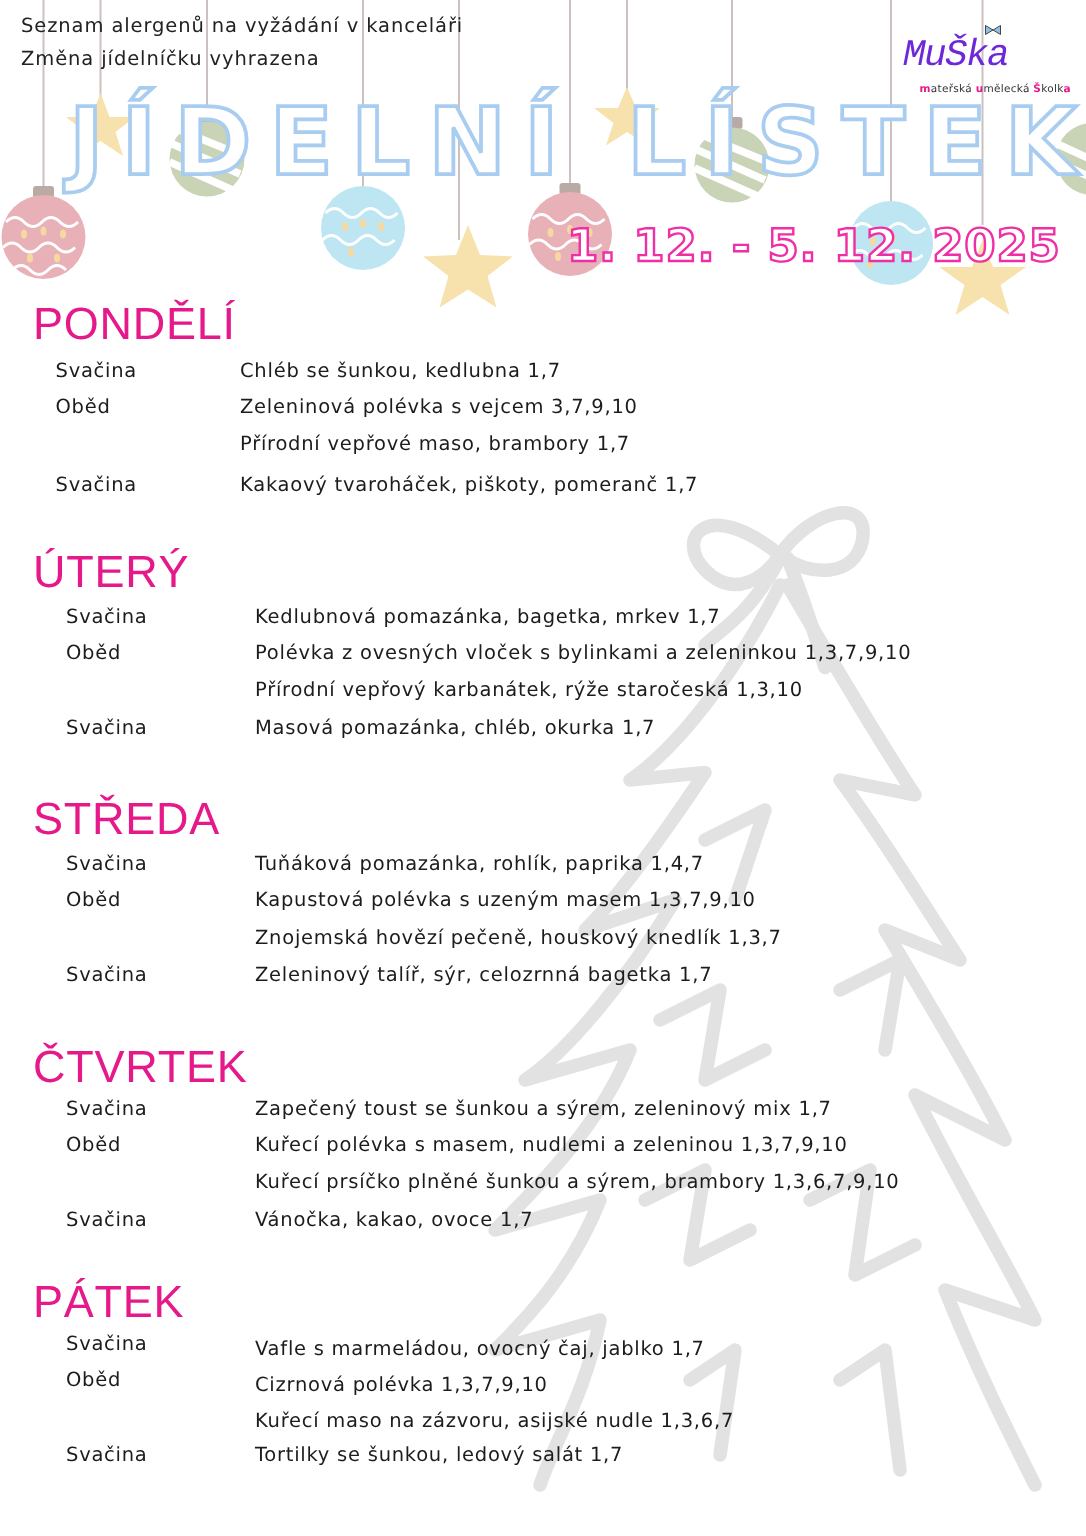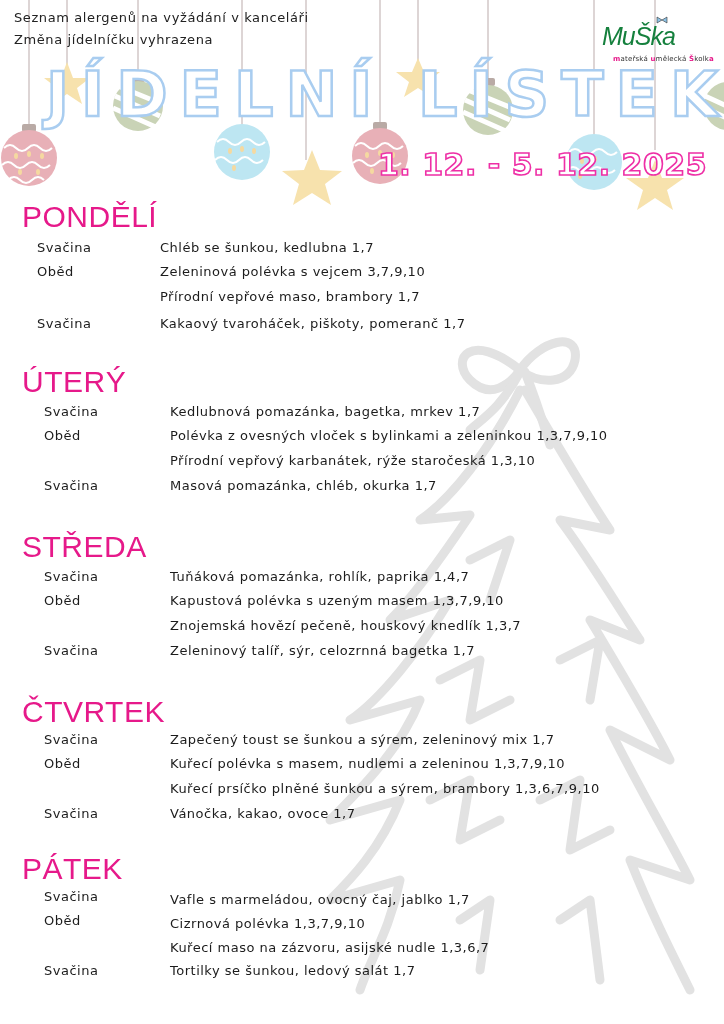--- a/index.html
+++ b/index.html
@@ -3,22 +3,22 @@
   <meta charset="utf-8">
   <style>
     html, body { margin:0; padding:0; }
     body { width:724px; height:1024px; background:#ffffff; position:relative; overflow:hidden;
       font-family:"DejaVu Sans", sans-serif; color:#1c1c1c; }
     .deco { position:absolute; left:0; top:0; width:724px; height:1024px; pointer-events:none; }
     .note { position:absolute; left:14px; font-size:13px; letter-spacing:0.6px; color:#222; }
     .note1 { top:10px; }
     .note2 { top:32px; }
     .logo { position:absolute; left:600px; top:20px; width:110px; height:50px; }
-    .logo-main { position:absolute; left:2px; top:2px; font-family:Liberation Sans, sans-serif; font-style:italic;
-      font-size:25px; color:#15803d; letter-spacing:-1px; }
+    .logo-main { position:absolute; left:2px; top:2px; font-family:Liberation Mono, monospace; font-style:italic;
+      font-size:25px; color:#6d28d9; letter-spacing:-1px; }
     .logo-sub { position:absolute; left:13px; top:35px; font-size:7px; color:#333; white-space:nowrap; letter-spacing:0.2px;text-align:right; }
     .logo-sub b { color:#e6198a; font-weight:bold; }
     .logo-bow { position:absolute; left:56px; top:-4px; width:12px; height:8px; }
     .title { position:absolute; left:46px; top:64px; font-family:"DejaVu Sans", sans-serif; font-weight:bold;
       font-size:62px; letter-spacing:12px; color:#ffffff; -webkit-text-stroke:2.5px #a9cdf0; white-space:nowrap; line-height:1; }
     .date { position:absolute; left:378px; top:147px; font-family:"DejaVu Sans", sans-serif; font-weight:bold;
       font-size:30px; color:#ffffff; -webkit-text-stroke:1.6px #ee2fa6; white-space:nowrap; letter-spacing:0.5px; }
     .day { position:absolute; left:0; width:724px; }
     .day-title { position:absolute; left:22px; top:0; font-size:30px; color:#e6198a; font-family:"Liberation Sans", sans-serif; letter-spacing:0.5px; }
     .row { position:absolute; height:22px; font-size:13px; letter-spacing:0.5px; white-space:nowrap; color:#1c1c1c; }

